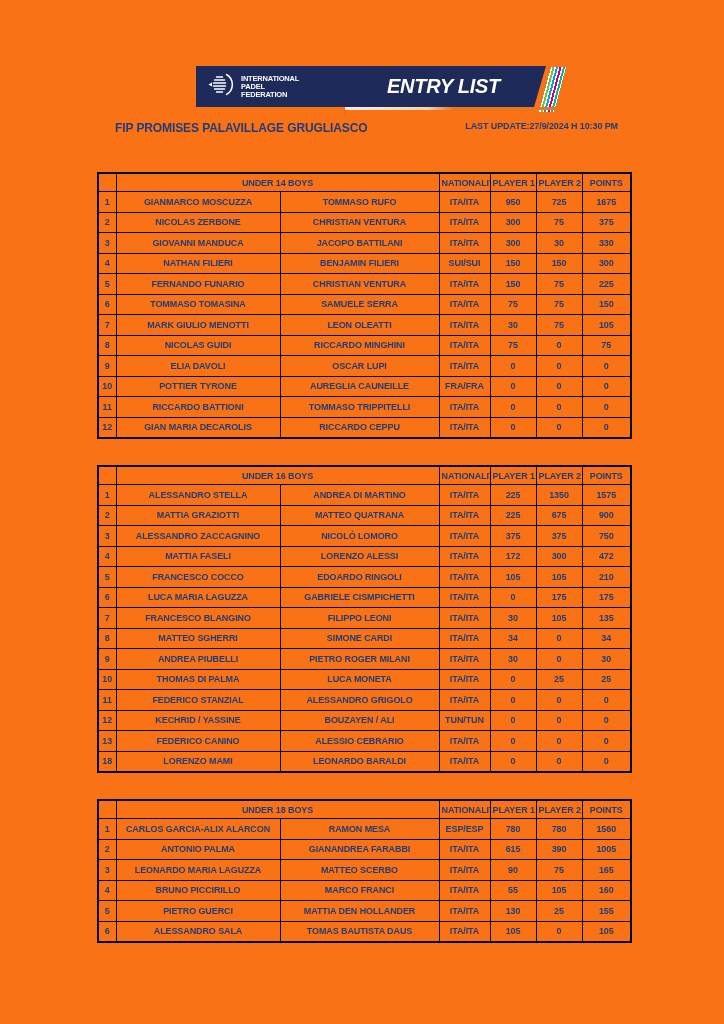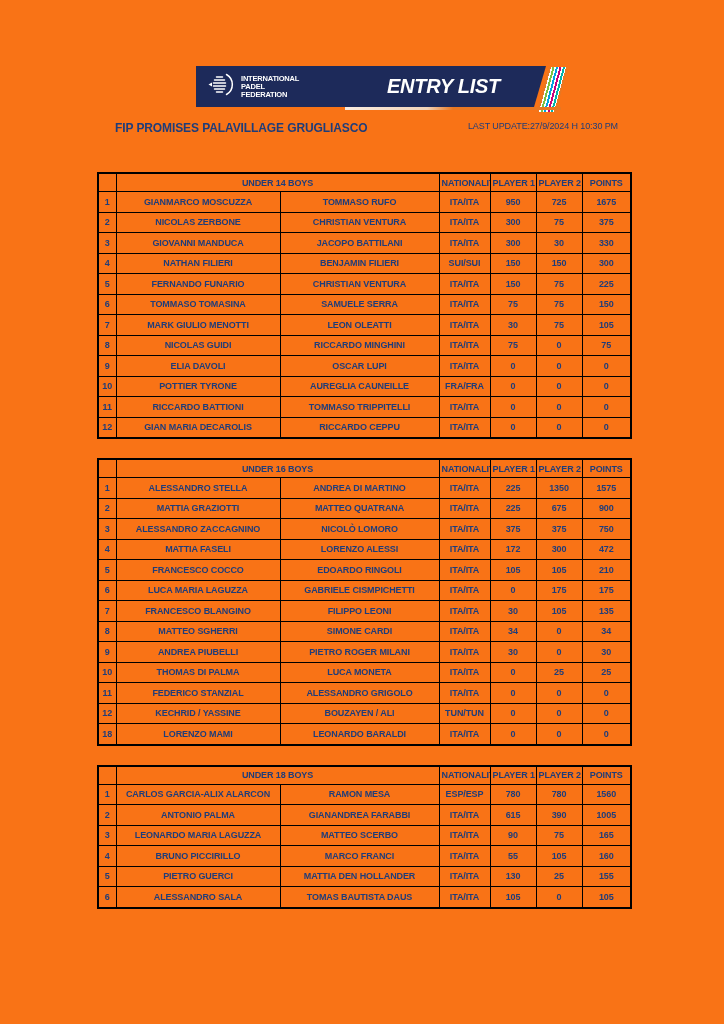--- a/index.html
+++ b/index.html
@@ -53,28 +53,28 @@
     background:linear-gradient(90deg,#f9ece0 0%,#f2d4b8 38%,#e87722 50%,#e87722 100%);
   }
   
   .event-title{
     position:absolute;left:115px;top:121px;
     font-size:12px;font-weight:bold;color:#1f3d7a;
     letter-spacing:-0.1px;font-stretch:condensed;
   }
   .last-update{
     position:absolute;right:106px;top:121px;
-    font-size:9px;font-weight:normal;color:#1f3d7a;
+    font-size:9px;font-weight:bold;color:#1f3d7a;
     letter-spacing:-0.1px;font-stretch:condensed;
   }
   
   .tables{
     position:absolute;left:97px;top:172px;width:535px;
   }
-  .table-block{margin-bottom:19px;}
+  .table-block{margin-bottom:26px;}
   table{
     border-collapse:collapse;table-layout:fixed;
     width:533px;
     border:2.5px solid #000;
   }
   th,td{
     border:1.5px solid #000;
     text-align:center;vertical-align:middle;
     font-size:9px;font-weight:bold;color:#1f3d7a;
     letter-spacing:-0.1px;font-stretch:condensed;
@@ -383,20 +383,29 @@
             <tr>
               <td>12</td>
               <td>KECHRID / YASSINE</td>
               <td>BOUZAYEN / ALI</td>
               <td>TUN/TUN</td>
               <td>0</td>
               <td>0</td>
               <td>0</td>
             </tr>
             <tr>
+              <td>13</td>
+              <td>FEDERICO CANINO</td>
+              <td>ALESSIO CEBRARIO</td>
+              <td>ITA/ITA</td>
+              <td>0</td>
+              <td>0</td>
+              <td>0</td>
+            </tr>
+            <tr>
               <td>18</td>
               <td>LORENZO MAMI</td>
               <td>LEONARDO BARALDI</td>
               <td>ITA/ITA</td>
               <td>0</td>
               <td>0</td>
               <td>0</td>
             </tr>
           </tbody>
       </table>

